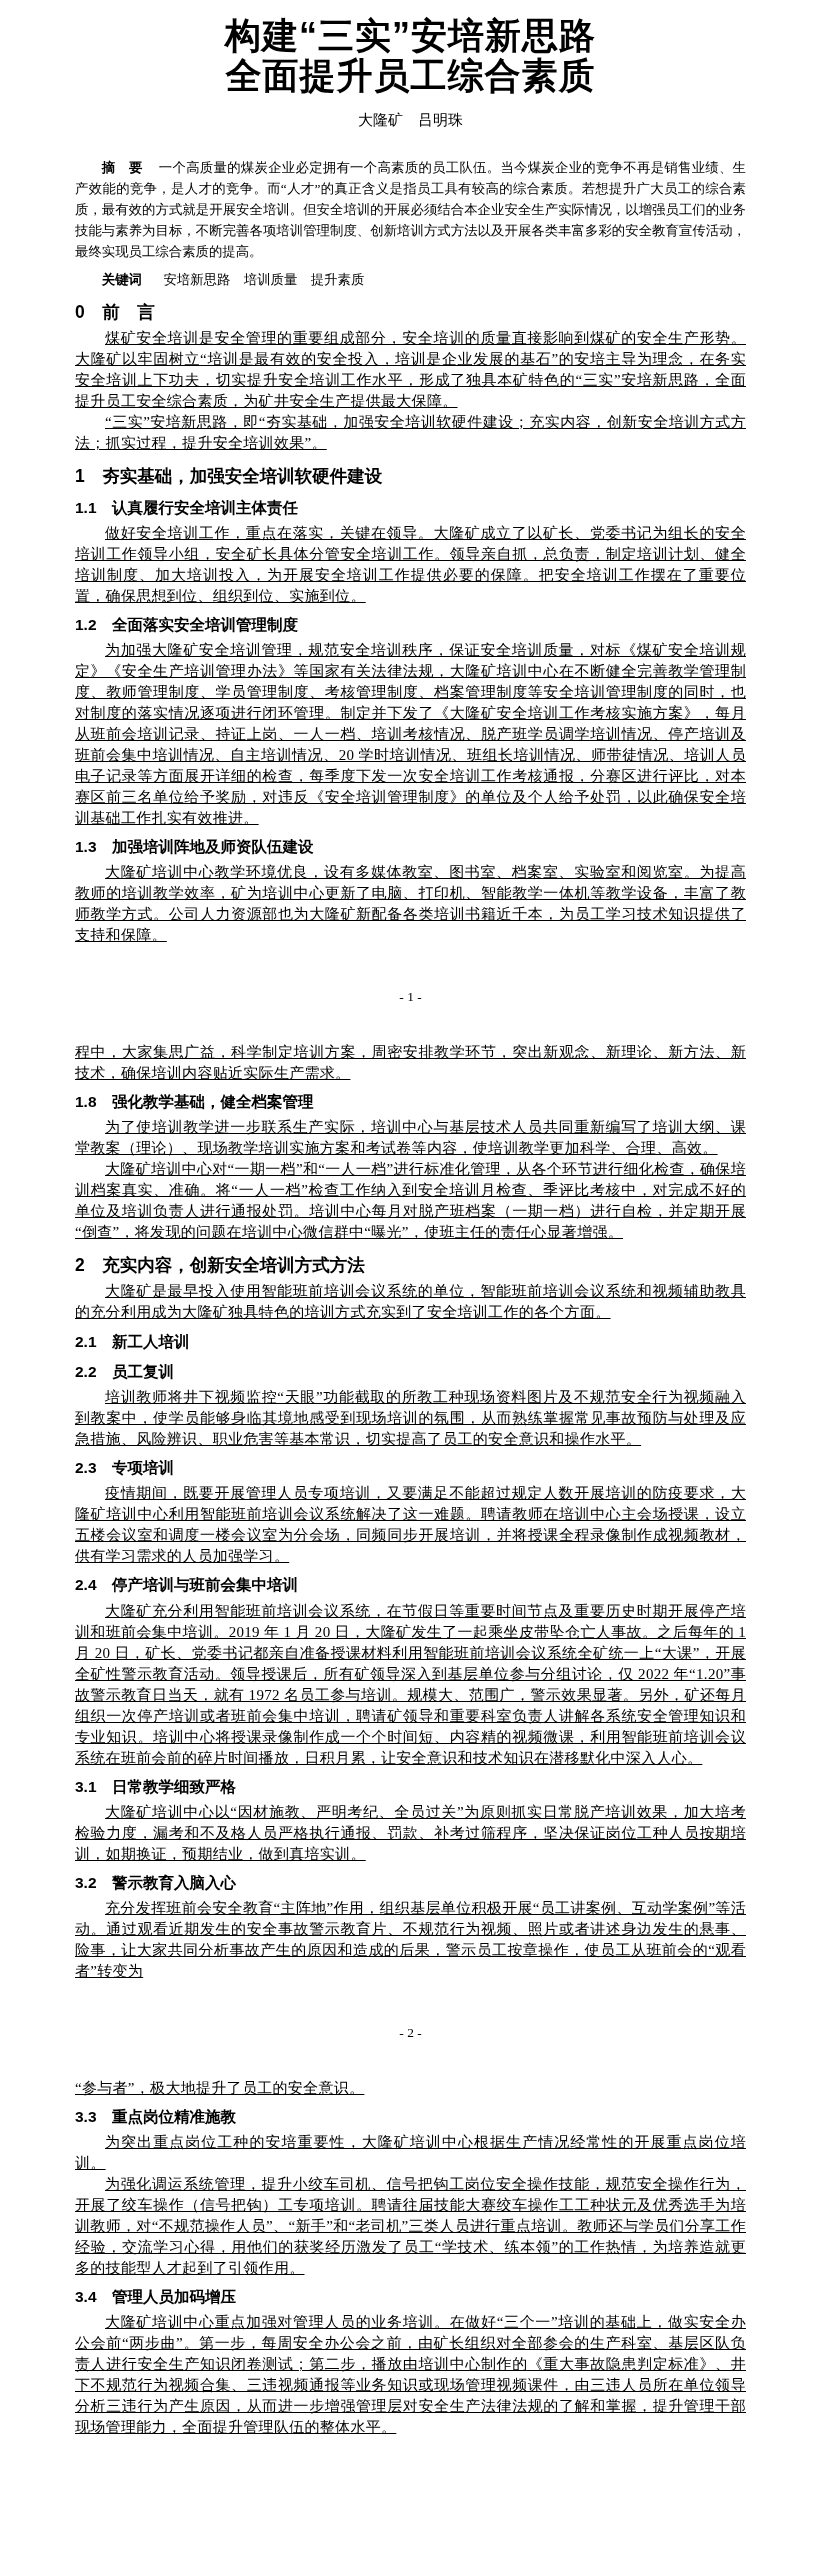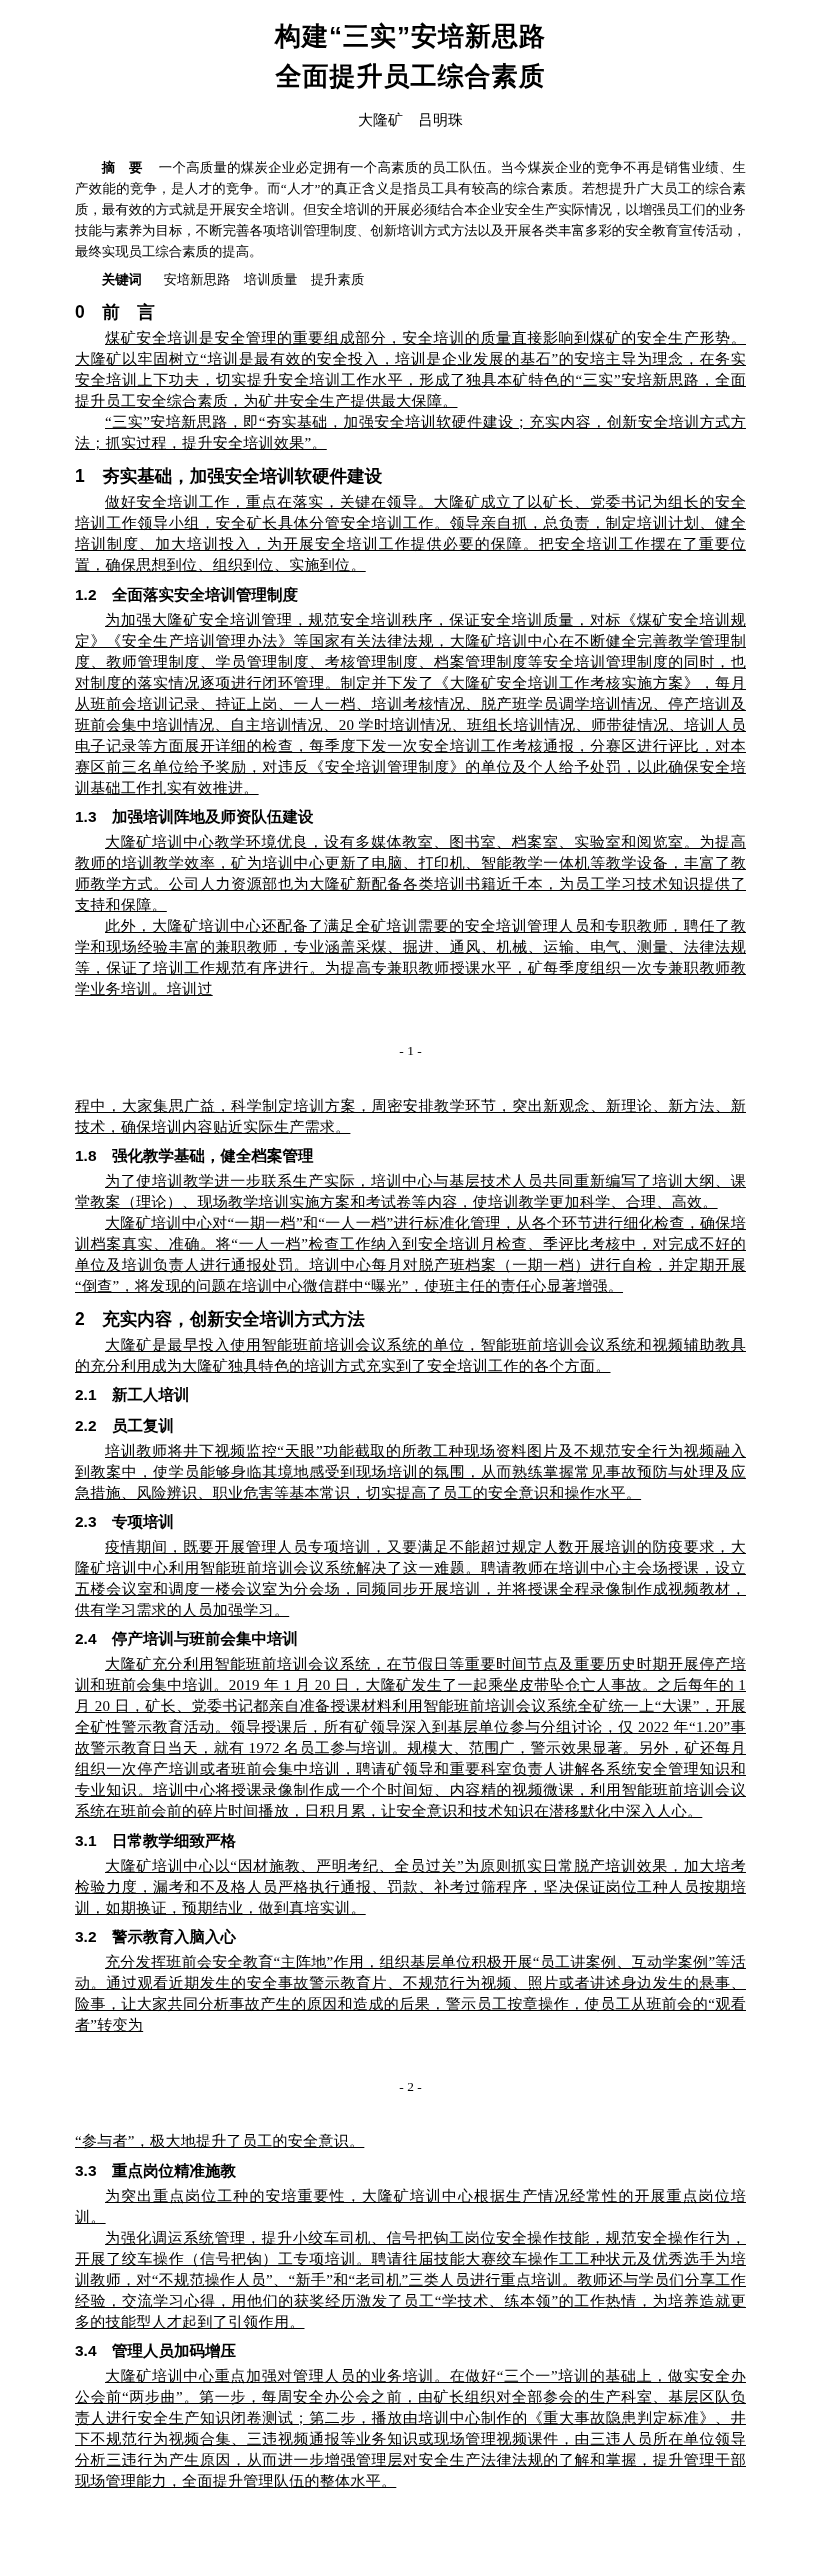--- a/index.html
+++ b/index.html
@@ -15,21 +15,21 @@
     margin: 0 auto;
     padding: 15.5px 72px 88px 75px;
     background: #ffffff;
     color: #000000;
     font-family: "Liberation Serif", "DejaVu Serif", serif;
   }
   .doc-title {
     text-align: center;
     font-family: "Liberation Sans", "DejaVu Sans", sans-serif;
     font-weight: bold;
-    font-size: 26px;
+    font-size: 36px;
     line-height: 40px;
     letter-spacing: 1px;
     margin: 0;
   }
   .author-line {
     text-align: center;
     font-size: 15px;
     line-height: 20.6px;
     margin-top: 14.4px;
   }
@@ -94,26 +94,26 @@
 
   <p class="abstract"><span class="inline-label">摘　要</span><span>一个高质量的煤炭企业必定拥有一个高素质的员工队伍。当今煤炭企业的竞争不再是销售业绩、生产效能的竞争，是人才的竞争。而“人才”的真正含义是指员工具有较高的综合素质。若想提升广大员工的综合素质，最有效的方式就是开展安全培训。但安全培训的开展必须结合本企业安全生产实际情况，以增强员工们的业务技能与素养为目标，不断完善各项培训管理制度、创新培训方式方法以及开展各类丰富多彩的安全教育宣传活动，最终实现员工综合素质的提高。</span></p>
 
   <p class="keywords"><span class="inline-label">关键词</span><span>安培新思路　培训质量　提升素质</span></p>
 
   <div>
       <h2 class="sec-h1">0　前　言</h2>
       <p class="body">煤矿安全培训是安全管理的重要组成部分，安全培训的质量直接影响到煤矿的安全生产形势。大隆矿以牢固树立“培训是最有效的安全投入，培训是企业发展的基石”的安培主导为理念，在务实安全培训上下功夫，切实提升安全培训工作水平，形成了独具本矿特色的“三实”安培新思路，全面提升员工安全综合素质，为矿井安全生产提供最大保障。</p>
       <p class="body">“三实”安培新思路，即“夯实基础，加强安全培训软硬件建设；充实内容，创新安全培训方式方法；抓实过程，提升安全培训效果”。</p>
       <h2 class="sec-h1">1　夯实基础，加强安全培训软硬件建设</h2>
+      <h3 class="sec-h2">1.1　认真履行安全培训主体责任</h3>
       <p class="body">做好安全培训工作，重点在落实，关键在领导。大隆矿成立了以矿长、党委书记为组长的安全培训工作领导小组，安全矿长具体分管安全培训工作。领导亲自抓，总负责，制定培训计划、健全培训制度、加大培训投入，为开展安全培训工作提供必要的保障。把安全培训工作摆在了重要位置，确保思想到位、组织到位、实施到位。</p>
       <h3 class="sec-h2">1.2　全面落实安全培训管理制度</h3>
       <p class="body">为加强大隆矿安全培训管理，规范安全培训秩序，保证安全培训质量，对标《煤矿安全培训规定》《安全生产培训管理办法》等国家有关法律法规，大隆矿培训中心在不断健全完善教学管理制度、教师管理制度、学员管理制度、考核管理制度、档案管理制度等安全培训管理制度的同时，也对制度的落实情况逐项进行闭环管理。制定并下发了《大隆矿安全培训工作考核实施方案》，每月从班前会培训记录、持证上岗、一人一档、培训考核情况、脱产班学员调学培训情况、停产培训及班前会集中培训情况、自主培训情况、20 学时培训情况、班组长培训情况、师带徒情况、培训人员电子记录等方面展开详细的检查，每季度下发一次安全培训工作考核通报，分赛区进行评比，对本赛区前三名单位给予奖励，对违反《安全培训管理制度》的单位及个人给予处罚，以此确保安全培训基础工作扎实有效推进。</p>
       <h3 class="sec-h2">1.3　加强培训阵地及师资队伍建设</h3>
       <p class="body">大隆矿培训中心教学环境优良，设有多媒体教室、图书室、档案室、实验室和阅览室。为提高教师的培训教学效率，矿为培训中心更新了电脑、打印机、智能教学一体机等教学设备，丰富了教师教学方式。公司人力资源部也为大隆矿新配备各类培训书籍近千本，为员工学习技术知识提供了支持和保障。</p>
-      <p class="body">此外，大隆矿培训中心还配备了满足全矿培训需要的安全培训管理人员和专职教师，聘任了教学和现场经验丰富的兼职教师，专业涵盖采煤、掘进、通风、机械、运输、电气、测量、法律法规等，保证了培训工作规范有序进行。为提高专兼职教师授课水平，矿每季度组织一次专兼职教师教学业务培训。培训过</p>
       <div class="page-marker">- 1 -</div>
       <p class="body cont">程中，大家集思广益，科学制定培训方案，周密安排教学环节，突出新观念、新理论、新方法、新技术，确保培训内容贴近实际生产需求。</p>
       <h3 class="sec-h2">1.8　强化教学基础，健全档案管理</h3>
       <p class="body">为了使培训教学进一步联系生产实际，培训中心与基层技术人员共同重新编写了培训大纲、课堂教案（理论）、现场教学培训实施方案和考试卷等内容，使培训教学更加科学、合理、高效。</p>
       <p class="body">大隆矿培训中心对“一期一档”和“一人一档”进行标准化管理，从各个环节进行细化检查，确保培训档案真实、准确。将“一人一档”检查工作纳入到安全培训月检查、季评比考核中，对完成不好的单位及培训负责人进行通报处罚。培训中心每月对脱产班档案（一期一档）进行自检，并定期开展“倒查”，将发现的问题在培训中心微信群中“曝光”，使班主任的责任心显著增强。</p>
       <h2 class="sec-h1">2　充实内容，创新安全培训方式方法</h2>
       <p class="body">大隆矿是最早投入使用智能班前培训会议系统的单位，智能班前培训会议系统和视频辅助教具的充分利用成为大隆矿独具特色的培训方式充实到了安全培训工作的各个方面。</p>
       <h3 class="sec-h2">2.1　新工人培训</h3>
       <h3 class="sec-h2">2.2　员工复训</h3>
       <p class="body">培训教师将井下视频监控“天眼”功能截取的所教工种现场资料图片及不规范安全行为视频融入到教案中，使学员能够身临其境地感受到现场培训的氛围，从而熟练掌握常见事故预防与处理及应急措施、风险辨识、职业危害等基本常识，切实提高了员工的安全意识和操作水平。</p>

